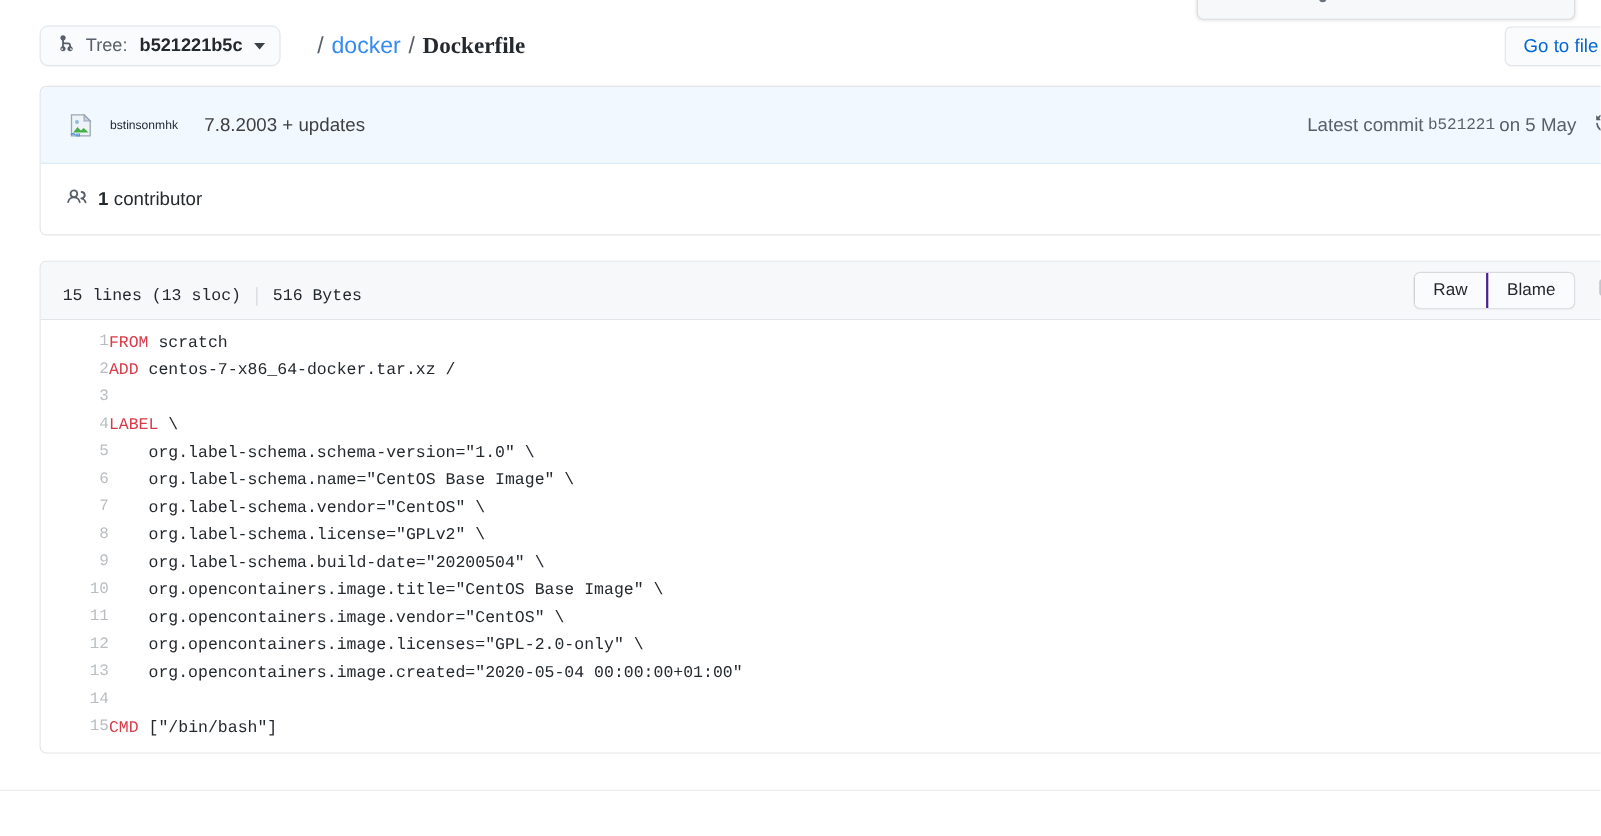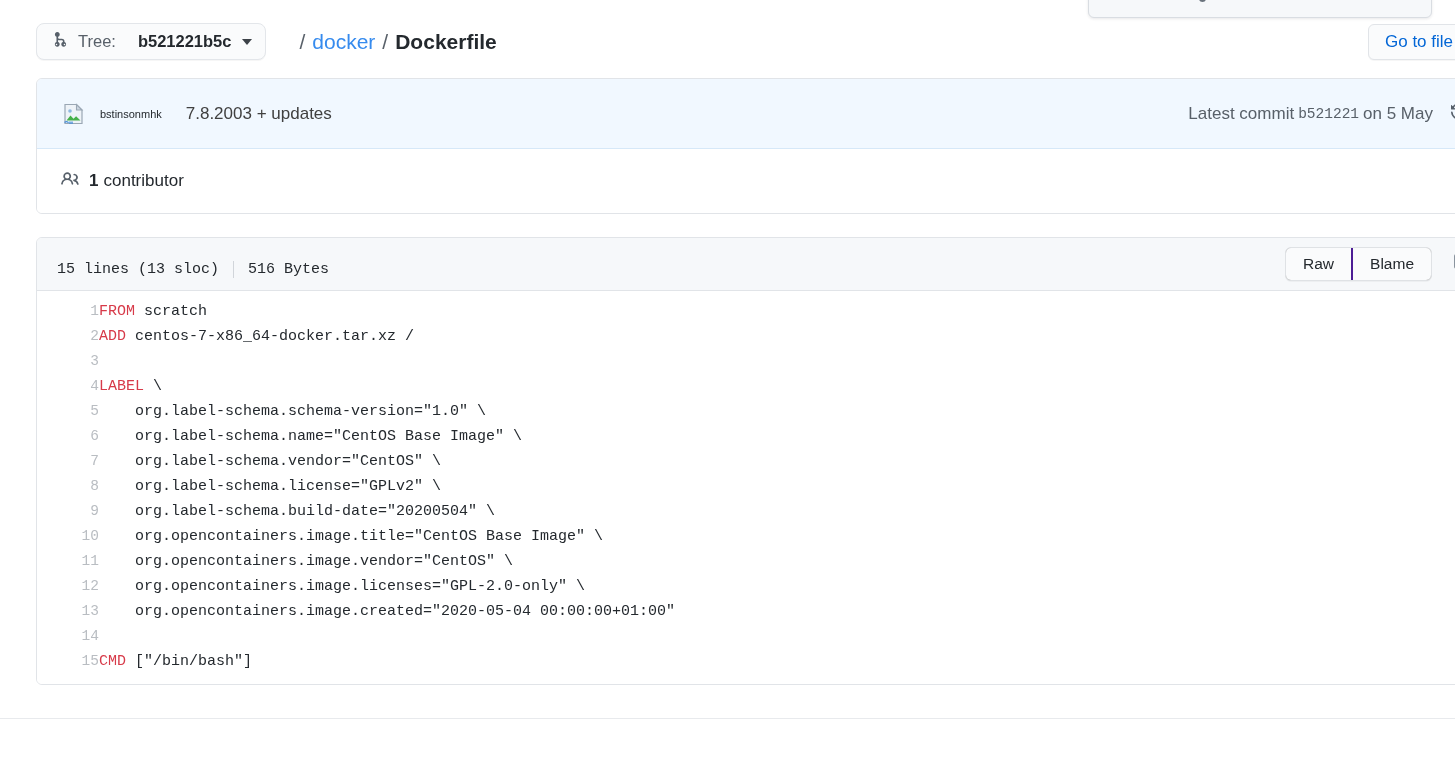--- a/index.html
+++ b/index.html
@@ -76,21 +76,21 @@
     background: #fafbfc;
     border: 1px solid #e3e6ea;
     border-radius: 8px;
     box-sizing: border-box;
     box-shadow: 0 1px 0 rgba(27,31,35,0.04);
   }
   .tree-btn .branch-ico { margin-right: 9px; display: block; }
   .tree-label {
     font-size: 16.5px;
     color: #586069;
-    margin-right: 22px;
+    margin-right: 11px;
   }
   .tree-sha {
     font-size: 16.5px;
     font-weight: bold;
     color: #24292e;
   }
   .tree-caret {
     margin-left: 11px;
     width: 0; height: 0;
     border-left: 5.5px solid transparent;
@@ -108,21 +108,21 @@
   .bc-repo {
     color: #0366d6;
     font-weight: bold;
   }
   .bc-sep {
     color: #586069;
     margin: 0 7px;
     font-weight: normal;
   }
   .bc-dir { color: #368bee; font-weight: normal; }
-  .bc-file { color: #24292e; font-weight: bold; }
+  .bc-file { color: #24292e; font-weight: bold; font-family: Liberation Serif, serif; }
 
   
   .file-card {
     position: absolute;
     left: 36px;
     top: 78px;
     width: 1455px;
     border: 1px solid #e1e4e8;
     border-radius: 6px;
     box-sizing: border-box;

